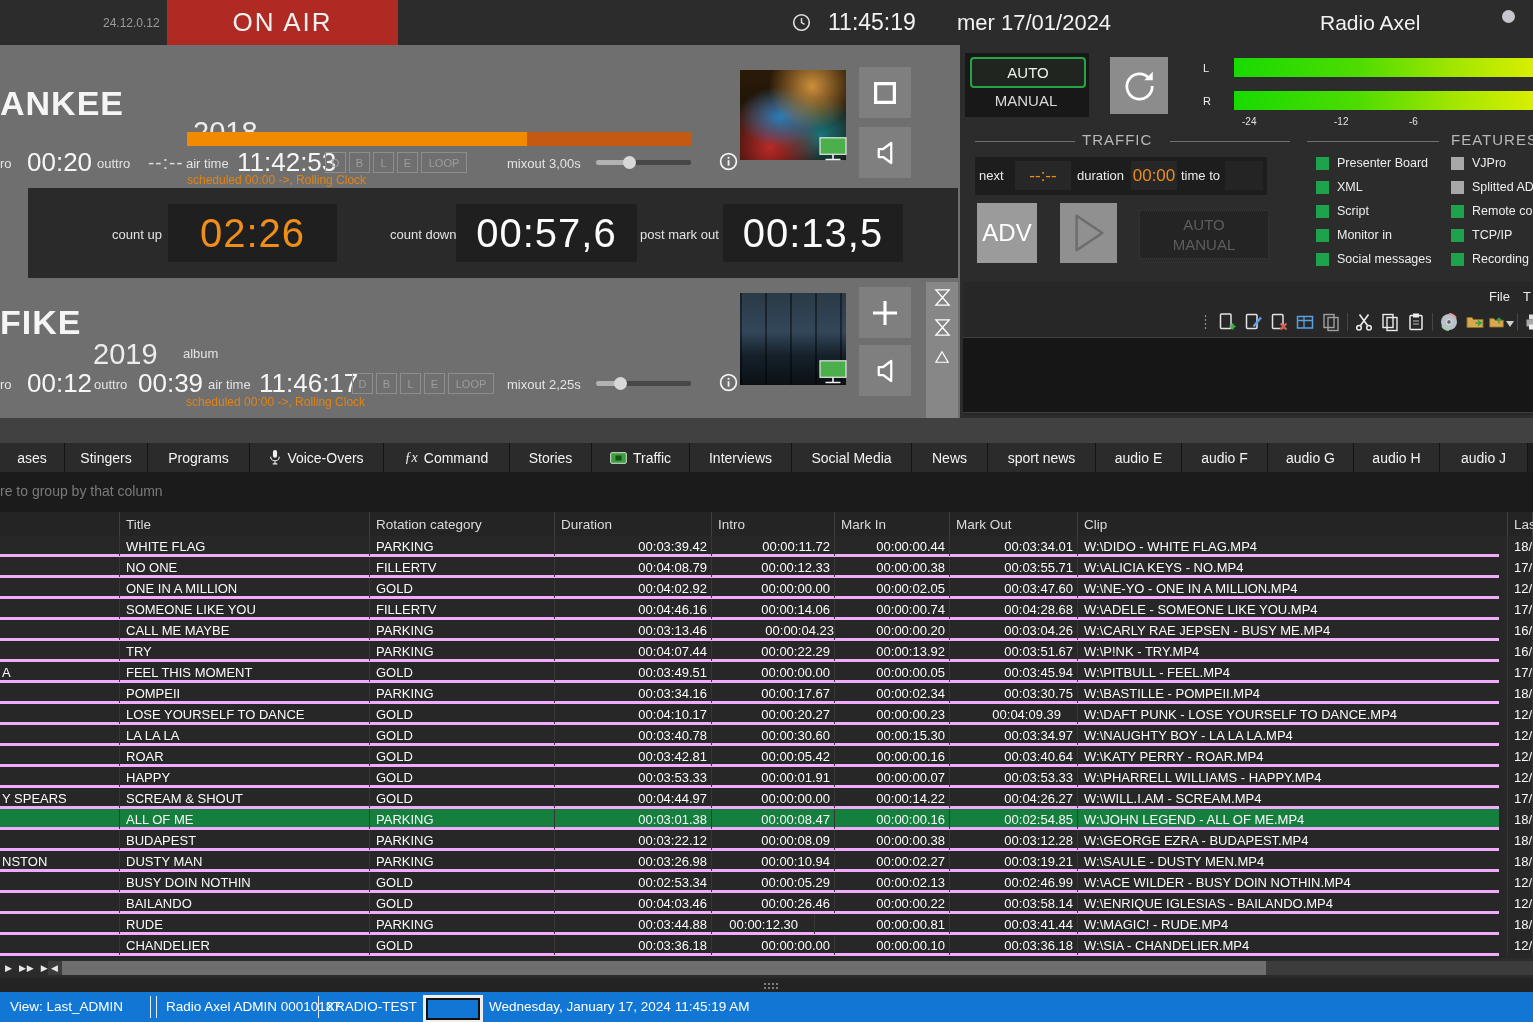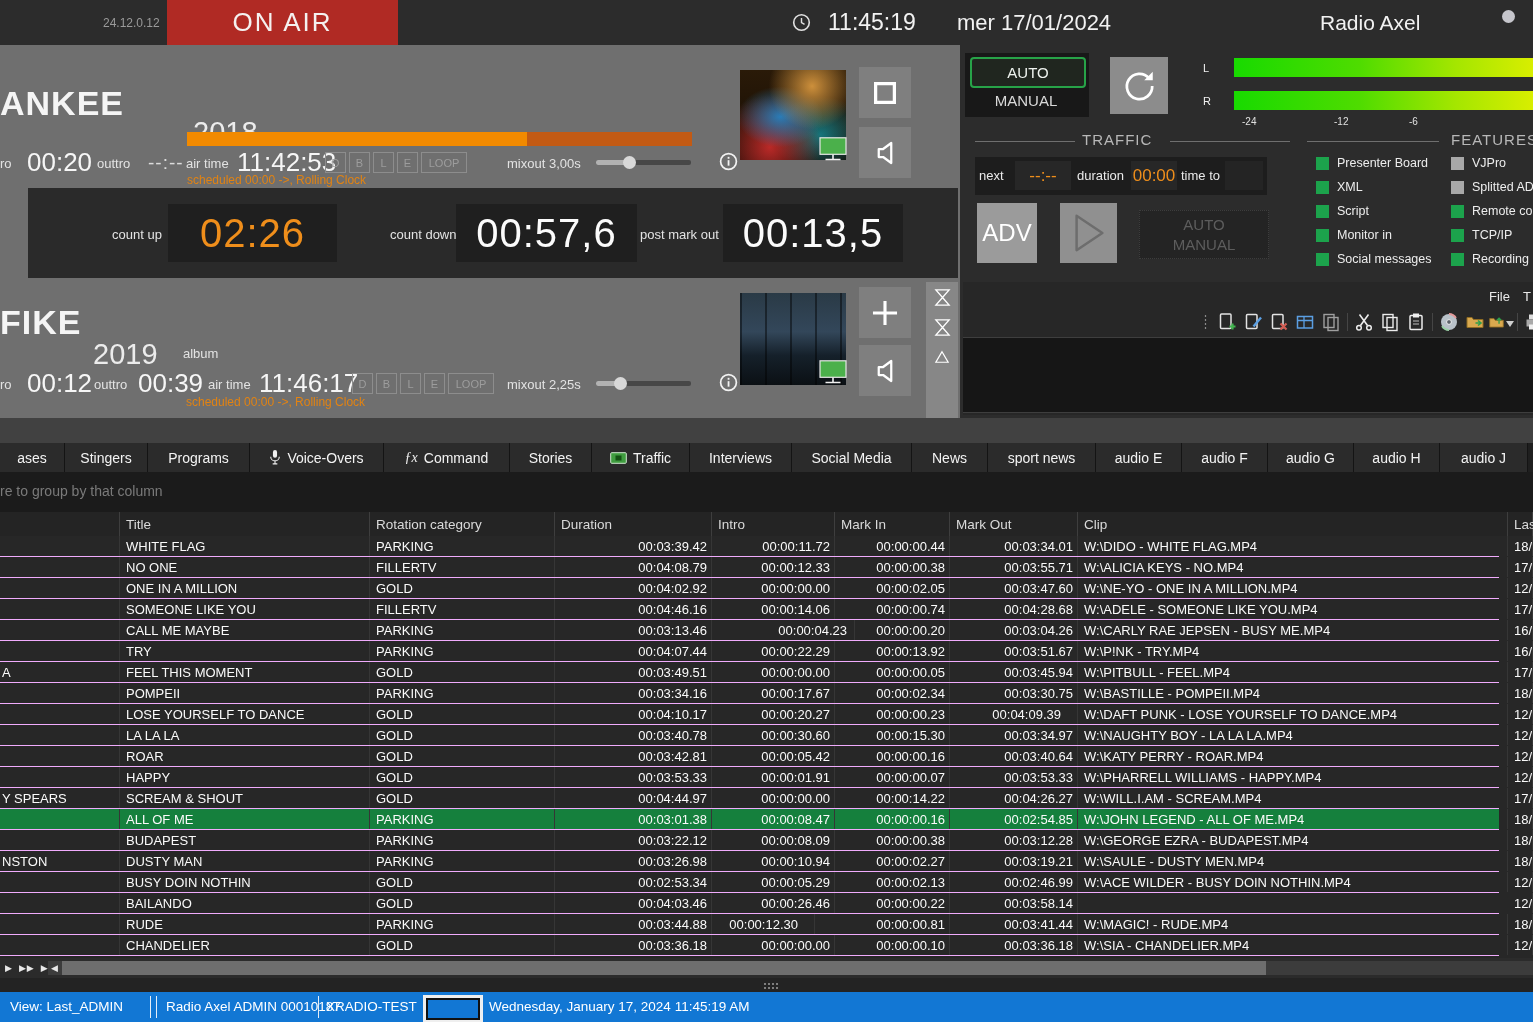--- a/index.html
+++ b/index.html
@@ -96,21 +96,21 @@
        display:flex;align-items:center;justify-content:center;gap:6px;box-sizing:border-box;}
   .fxglyph{font-style:italic;font-size:14px;color:#eee;font-family:"Liberation Serif","DejaVu Serif",serif;}
 
   .grouphint{left:0;top:472px;width:1533px;height:40px;background:#1b1b1b;}
   .grouphint span{font-size:14px;color:#7a7a7a;}
 
   
   .grid{left:0;top:512px;width:1533px;height:446px;background:#272727;}
   .hcell{top:0;height:24px;background:#242424;border-right:1px solid #3e3e3e;box-sizing:border-box;
          font-size:13.5px;color:#dadada;display:flex;align-items:center;}
-  .trow{left:0;width:1499px;height:21px;border-bottom:1px solid #f0abfc;box-sizing:border-box;}
+  .trow{left:0;width:1499px;height:21px;border-bottom:3px solid #f0abfc;box-sizing:border-box;}
   .tcell{top:0;height:20px;border-right:1px solid #363636;box-sizing:border-box;font-size:13px;
          color:#fafafa;display:flex;align-items:center;white-space:nowrap;overflow:hidden;}
 
   
   .navbar{left:0;top:958px;width:1533px;height:20px;background:#2b2b2b;}
   .navarrow{font-size:9px;color:#e8e8e8;letter-spacing:1px;}
   .sbtrack{left:48px;top:3px;width:1485px;height:14px;background:#3c3c3c;}
   .sbthumb{left:14px;top:0;width:1204px;height:14px;background:#6e6e6e;}
   .gapstrip{left:0;top:978px;width:1533px;height:14px;background:#232323;}
   .grip2{left:763px;top:982px;width:16px;height:8px;
@@ -566,21 +566,21 @@
           <div class="abs tcell" style="left: 835px; width: 115px; justify-content: flex-end; padding-right: 4px;">00:00:00.74</div>
           <div class="abs tcell" style="left: 950px; width: 128px; justify-content: flex-end; padding-right: 4px;">00:04:28.68</div>
           <div class="abs tcell" style="left: 1078px; width: 430px; padding-left: 6px;">W:\ADELE - SOMEONE LIKE YOU.MP4</div>
           <div class="abs tcell" style="left: 1508px; width: 25px; padding-left: 6px;">17/</div>
         </div>
         <div class="abs trow" style="top: 84px; background: rgb(39, 39, 39);">
           <div class="abs tcell" style="left: 0px; width: 120px; padding-left: 2px;"></div>
           <div class="abs tcell" style="left: 120px; width: 250px; padding-left: 6px;">CALL ME MAYBE</div>
           <div class="abs tcell" style="left: 370px; width: 185px; padding-left: 6px;">PARKING</div>
           <div class="abs tcell" style="left: 555px; width: 157px; justify-content: flex-end; padding-right: 4px;">00:03:13.46</div>
-          <div class="abs tcell" style="left: 732px; width: 123px; justify-content: flex-end; padding-right: 7px;">00:00:04.23</div>
+          <div class="abs tcell" style="left: 712px; width: 123px; justify-content: flex-end; padding-right: 0;">00:00:04.23</div>
           <div class="abs tcell" style="left: 835px; width: 115px; justify-content: flex-end; padding-right: 4px;">00:00:00.20</div>
           <div class="abs tcell" style="left: 950px; width: 128px; justify-content: flex-end; padding-right: 4px;">00:03:04.26</div>
           <div class="abs tcell" style="left: 1078px; width: 430px; padding-left: 6px;">W:\CARLY RAE JEPSEN - BUSY ME.MP4</div>
           <div class="abs tcell" style="left: 1508px; width: 25px; padding-left: 6px;">16/</div>
         </div>
         <div class="abs trow" style="top: 105px; background: rgb(39, 39, 39);">
           <div class="abs tcell" style="left: 0px; width: 120px; padding-left: 2px;"></div>
           <div class="abs tcell" style="left: 120px; width: 250px; padding-left: 6px;">TRY</div>
           <div class="abs tcell" style="left: 370px; width: 185px; padding-left: 6px;">PARKING</div>
           <div class="abs tcell" style="left: 555px; width: 157px; justify-content: flex-end; padding-right: 4px;">00:04:07.44</div>
@@ -712,20 +712,21 @@
           <div class="abs tcell" style="left: 1508px; width: 25px; padding-left: 6px;">12/</div>
         </div>
         <div class="abs trow" style="top: 357px; background: rgb(39, 39, 39);">
           <div class="abs tcell" style="left: 0px; width: 120px; padding-left: 2px;"></div>
           <div class="abs tcell" style="left: 120px; width: 250px; padding-left: 6px;">BAILANDO</div>
           <div class="abs tcell" style="left: 370px; width: 185px; padding-left: 6px;">GOLD</div>
           <div class="abs tcell" style="left: 555px; width: 157px; justify-content: flex-end; padding-right: 4px;">00:04:03.46</div>
           <div class="abs tcell" style="left: 712px; width: 123px; justify-content: flex-end; padding-right: 4px;">00:00:26.46</div>
           <div class="abs tcell" style="left: 835px; width: 115px; justify-content: flex-end; padding-right: 4px;">00:00:00.22</div>
           <div class="abs tcell" style="left: 950px; width: 128px; justify-content: flex-end; padding-right: 4px;">00:03:58.14</div>
+          <div class="abs tcell" style="left: 1078px; width: 430px; padding-left: 6px;">W:\ENRIQUE IGLESIAS - BAILANDO.MP4</div>
           <div class="abs tcell" style="left: 1508px; width: 25px; padding-left: 6px;">12/</div>
         </div>
         <div class="abs trow" style="top: 378px; background: rgb(39, 39, 39);">
           <div class="abs tcell" style="left: 0px; width: 120px; padding-left: 2px;"></div>
           <div class="abs tcell" style="left: 120px; width: 250px; padding-left: 6px;">RUDE</div>
           <div class="abs tcell" style="left: 370px; width: 185px; padding-left: 6px;">PARKING</div>
           <div class="abs tcell" style="left: 555px; width: 157px; justify-content: flex-end; padding-right: 4px;">00:03:44.88</div>
           <div class="abs tcell" style="left: 692px; width: 123px; justify-content: flex-end; padding-right: 16px;">00:00:12.30</div>
           <div class="abs tcell" style="left: 835px; width: 115px; justify-content: flex-end; padding-right: 4px;">00:00:00.81</div>
           <div class="abs tcell" style="left: 950px; width: 128px; justify-content: flex-end; padding-right: 4px;">00:03:41.44</div>

